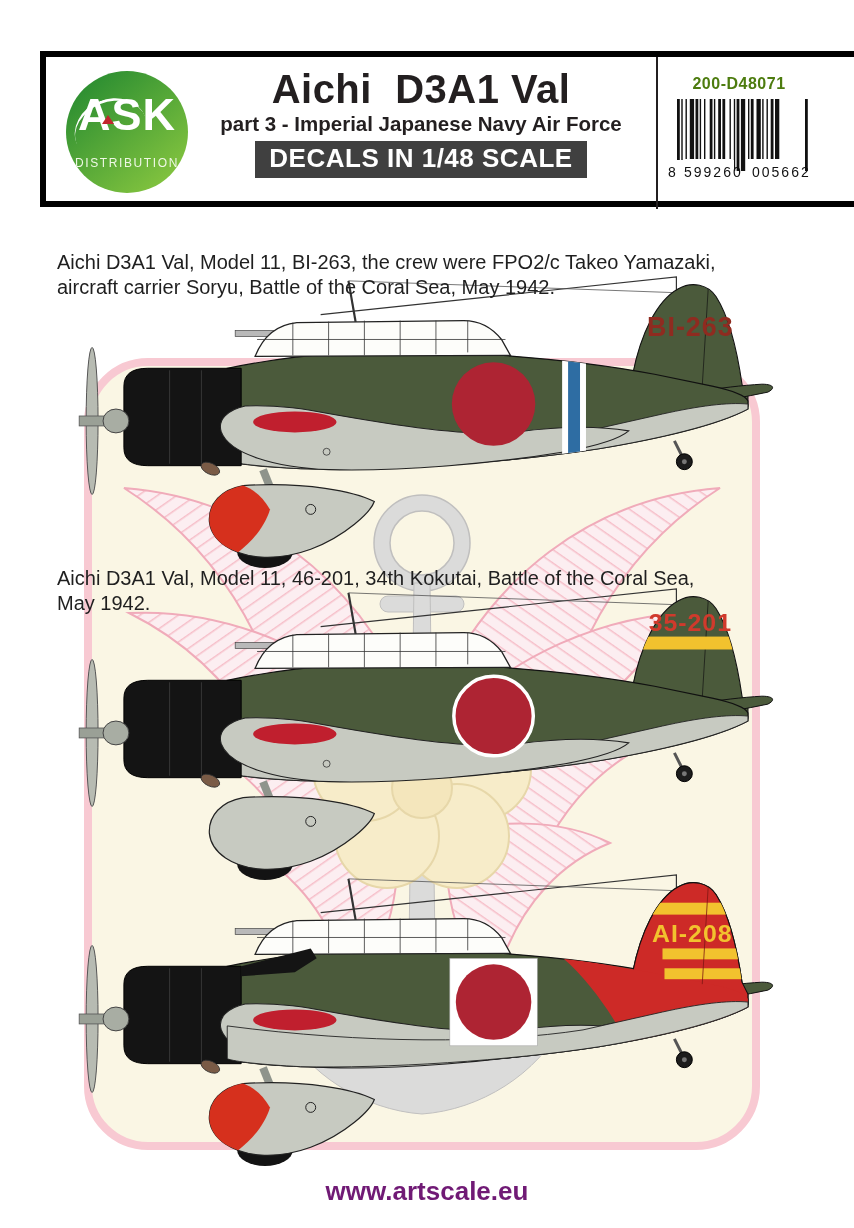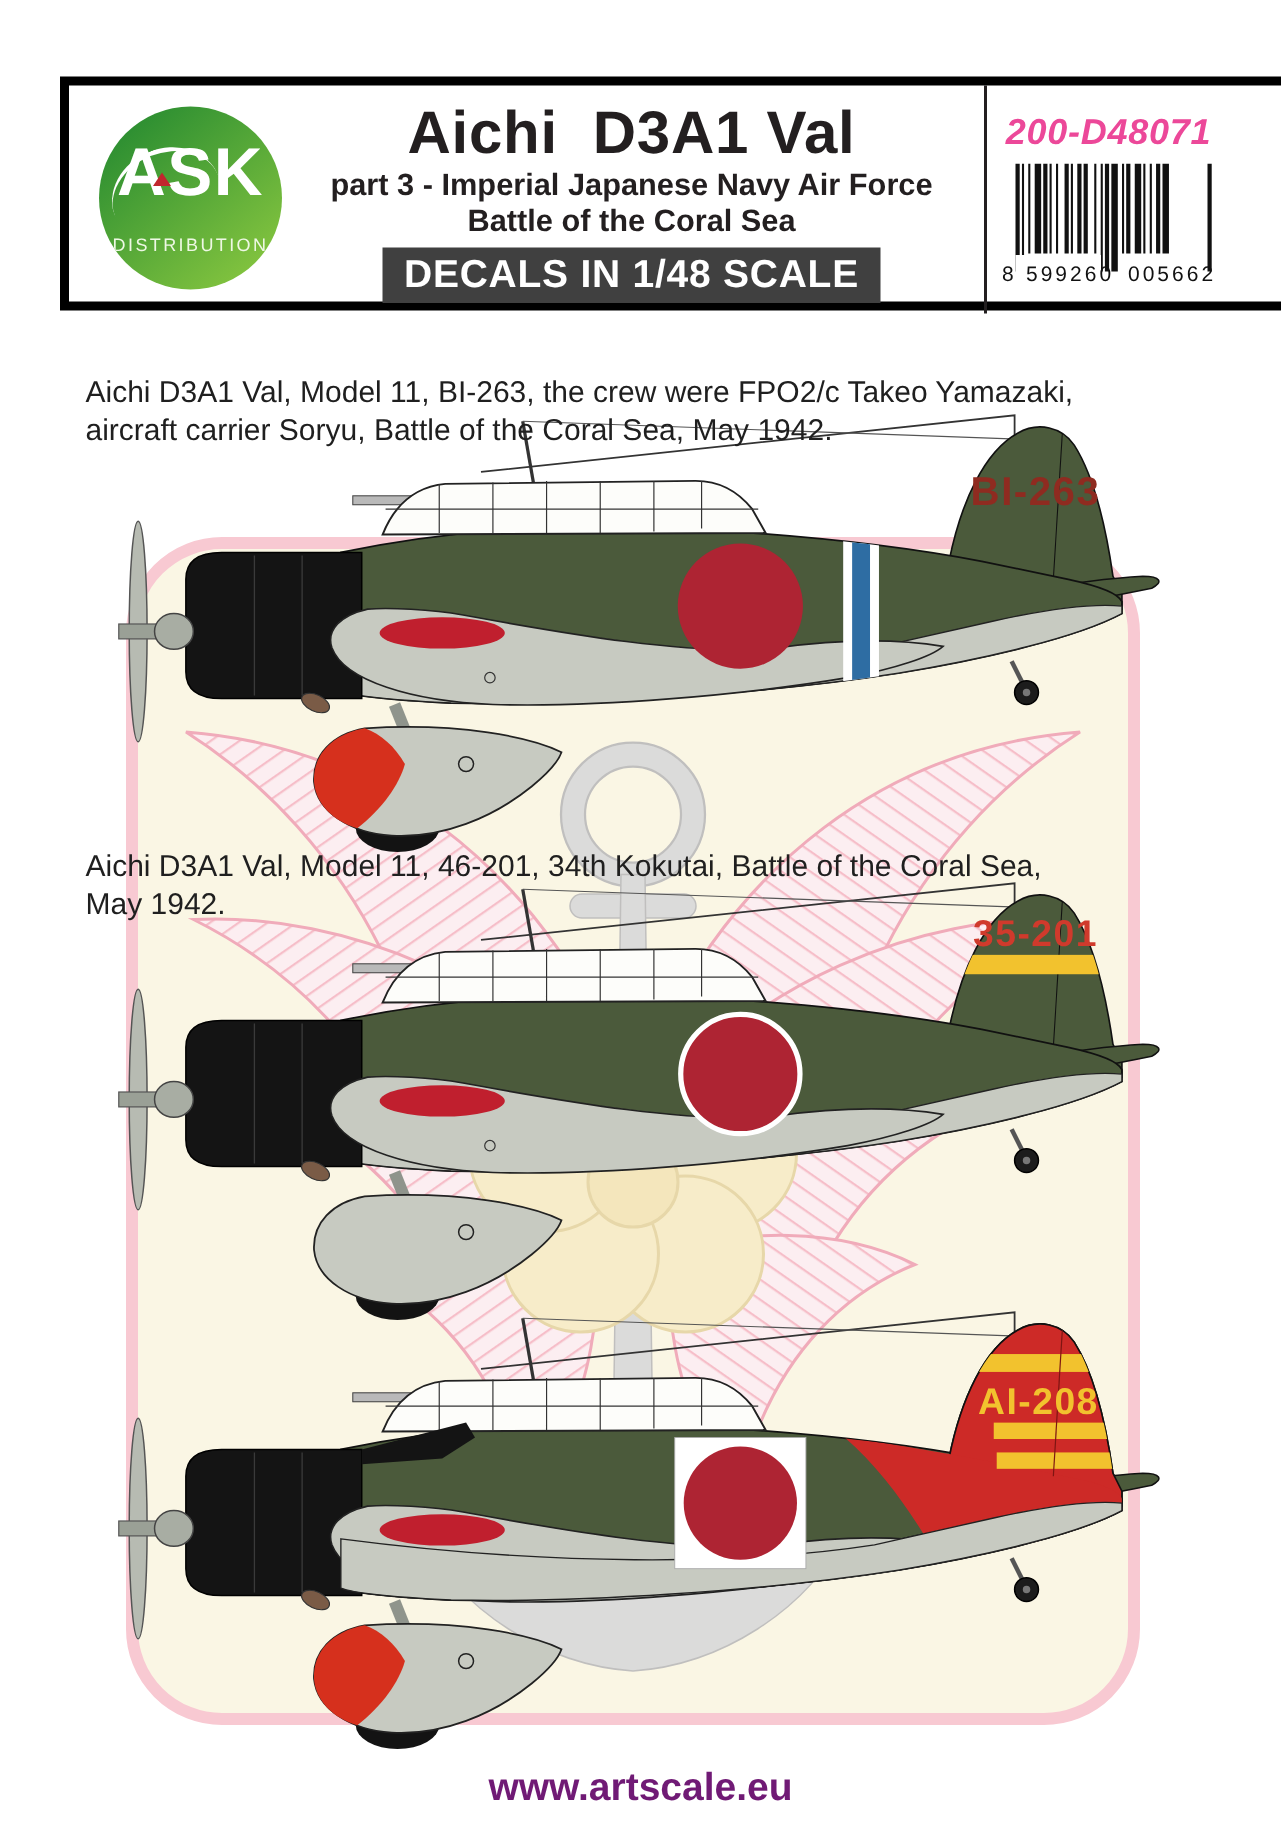--- a/index.html
+++ b/index.html
@@ -17,21 +17,21 @@
                border-radius:50%;transform:rotate(-22deg);z-index:3;}
   .logo-tri{position:absolute;left:36px;top:44px;width:0;height:0;z-index:4;
             border-left:6px solid transparent;border-right:6px solid transparent;border-bottom:9px solid #c1272d;}
   .titles{position:absolute;left:150px;top:10px;width:450px;text-align:center;color:#231f20;}
   .title{font-size:40px;font-weight:bold;white-space:pre;letter-spacing:.5px;}
   .sub{font-size:20.5px;font-weight:bold;line-height:24px;}
   .badge{display:inline-block;margin-top:5px;background:#404040;color:#fff;font-weight:bold;
          font-size:26px;padding:2px 14px 4px;letter-spacing:.5px;}
   .hdr-divider{position:absolute;left:610px;top:0;width:2px;height:152px;background:#231f20;}
   .codebox{position:absolute;left:614px;top:0;width:158px;height:152px;text-align:center;}
-  .code{font-size:24px;font-weight:bold;color:#ec4899;margin-top:18px;letter-spacing:.5px;font-style:italic;}
+  .code{font-size:16px;font-weight:bold;color:#4d7c0f;margin-top:18px;letter-spacing:.5px;}
   .barcode{margin-top:6px;}
   
   .caption{position:absolute;left:57px;width:710px;font-size:20px;line-height:25px;color:#1f1f1f;z-index:6;}
   
   .wpanel{position:absolute;left:84px;top:358px;width:676px;height:792px;background:#faf6e4;
           border:8px solid #f8c9d2;border-radius:64px;box-sizing:border-box;z-index:1;}
   .wart{position:absolute;left:84px;top:358px;z-index:2;}
   
   .plane{position:absolute;left:66px;width:716px;height:316px;z-index:4;}
   .p1{top:257px;} .p2{top:569px;} .p3{top:855px;}
@@ -95,21 +95,20 @@
   <div class="header">
     <div class="logo">
       <div class="logo-swoosh"></div>
       <div class="logo-tri"></div>
       <span class="logo-ask">ASK</span>
       <span class="logo-dist">DISTRIBUTION</span>
     </div>
     <div class="titles">
       <div class="title">Aichi  D3A1 Val</div>
       <div class="sub">part 3 - Imperial Japanese Navy Air Force</div>
-      <div class="sub">Battle of the Coral Sea</div>
       <div class="badge">DECALS IN 1/48 SCALE</div>
     </div>
     <div class="hdr-divider"></div>
     <div class="codebox">
       <div class="code">200-D48071</div>
       <svg class="barcode" width="150" height="82" viewBox="0 0 150 82">
         <g id="bcbars">
             <rect x="13.0" y="0" width="2.8" height="72" fill="#111"></rect>
             <rect x="17.3" y="0" width="1.4" height="72" fill="#111"></rect>
             <rect x="21.5" y="0" width="1.4" height="60" fill="#111"></rect>

